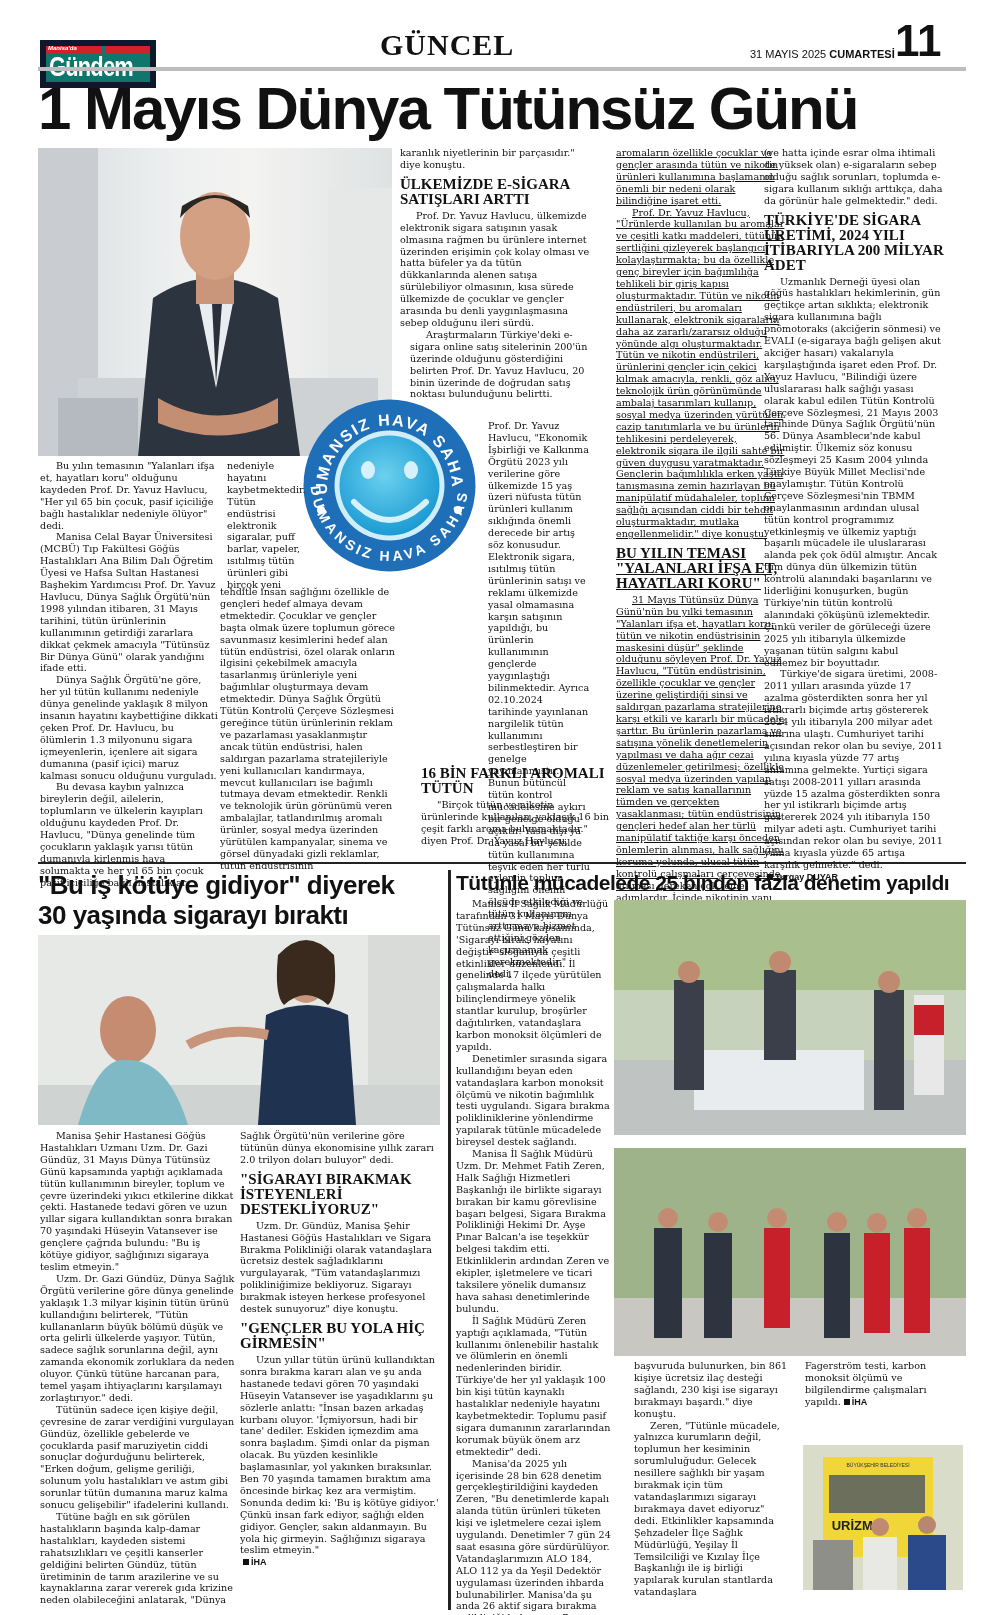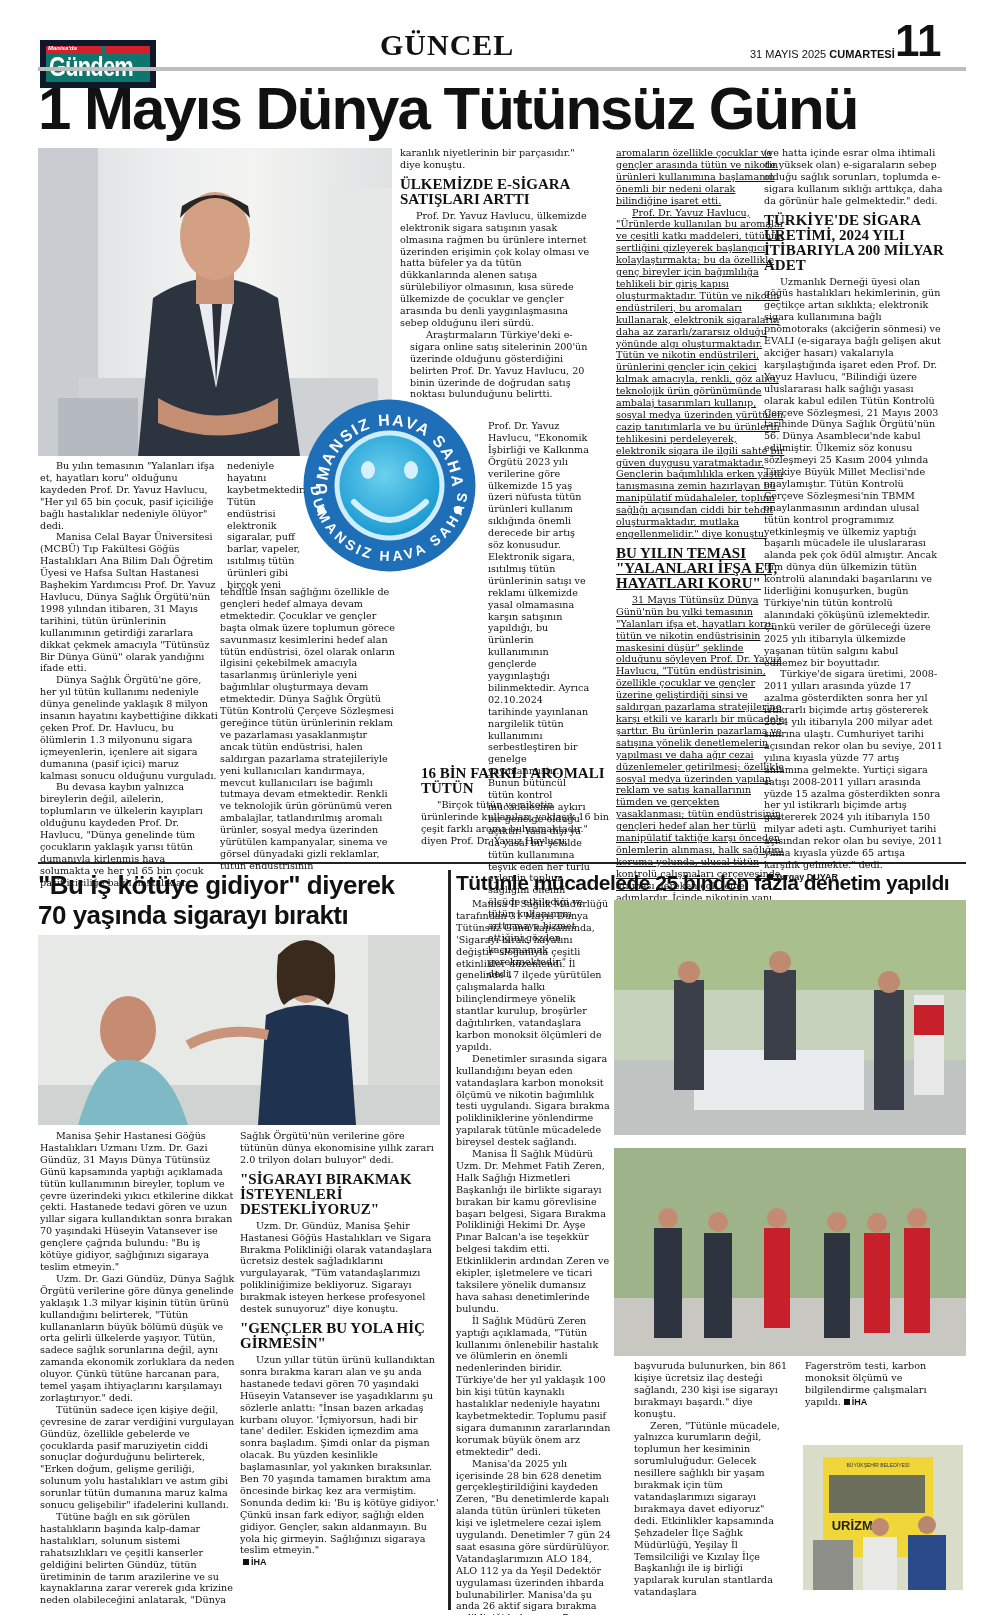--- a/index.html
+++ b/index.html
@@ -124,40 +124,40 @@
   <h3>TÜRKİYE'DE SİGARA ÜRETİMİ, 2024 YILI İTİBARIYLA 200 MİLYAR ADET</h3>
   <p>Uzmanlık Derneği üyesi olan göğüs hastalıkları hekimlerinin, gün geçtikçe artan sıklıkta; elektronik sigara kullanımına bağlı pnömotoraks (akciğerin sönmesi) ve EVALI (e-sigaraya bağlı gelişen akut akciğer hasarı) vakalarıyla karşılaştığında işaret eden Prof. Dr. Yavuz Havlucu, "Bilindiği üzere uluslararası halk sağlığı yasası olarak kabul edilen Tütün Kontrolü Çerçeve Sözleşmesi, 21 Mayıs 2003 tarihinde Dünya Sağlık Örgütü'nün 56. Dünya Asambleси'nde kabul edilmiştir. Ülkemiz söz konusu sözleşmeyi 25 Kasım 2004 yılında Türkiye Büyük Millet Meclisi'nde onaylamıştır. Tütün Kontrolü Çerçeve Sözleşmesi'nin TBMM onaylanmasının ardından ulusal tütün kontrol programımız yetkinleşmiş ve ülkemiz yaptığı başarılı mücadele ile uluslararası alanda pek çok ödül almıştır. Ancak tüm dünya dün ülkemizin tütün kontrolü alanındaki başarılarını ve liderliğini konuşurken, bugün Türkiye'nin tütün kontrolü alanındaki çöküşünü izlemektedir. Çünkü veriler de görüleceği üzere 2025 yılı itibarıyla ülkemizde yaşanan tütün salgını kabul edilemez bir boyuttadır.</p>
   <p>Türkiye'de sigara üretimi, 2008-2011 yılları arasında yüzde 17 azalma gösterdikten sonra her yıl istikrarlı biçimde artış göstererek 2024 yılı itibarıyla 200 milyar adet sınırına ulaştı. Cumhuriyet tarihi açısından rekor olan bu seviye, 2011 yılına kıyasla yüzde 77 artış anlamına gelmekte. Yurtiçi sigara satışı 2008-2011 yılları arasında yüzde 15 azalma gösterdikten sonra her yıl istikrarlı biçimde artış göstererek 2024 yılı itibarıyla 150 milyar adeti aştı. Cumhuriyet tarihi açısından rekor olan bu seviye, 2011 yılına kıyasla yüzde 65 artışa karşılık gelmekte." dedi.</p>
   <span class="sign"><span class="sq"></span><span>Turgay DUYAR</span></span>
 </div>
 
 <div class="abs rule-mid"></div>
 
 <div class="abs sub-head" style="left:38px;top:870px;width:410px;">
   <div>"Bu iş kötüye gidiyor" diyerek</div>
-  <div>70 yaşında sigarayı bıraktı</div>
+  <div>30 yaşında sigarayı bıraktı</div>
 </div>
 <div class="abs photo" style="left:38px;top:935px;width:402px;height:190px;background:#dfe3e2;">
   <svg width="402" height="190" viewBox="0 0 402 190">
     <rect x="0" y="0" width="402" height="190" fill="#e7e9e6"></rect>
     <rect x="330" y="0" width="72" height="190" fill="#d8dbd8"></rect>
     <rect x="0" y="150" width="402" height="40" fill="#cfd3d1"></rect>
     <ellipse cx="90" cy="95" rx="28" ry="34" fill="#c58c72"></ellipse>
     <path d="M40 190 Q60 120 90 125 Q130 125 150 190 Z" fill="#7fb9c6"></path>
     <path d="M220 190 L228 80 Q270 60 310 80 L318 190 Z" fill="#1f3350"></path>
     <ellipse cx="268" cy="40" rx="22" ry="28" fill="#c9957a"></ellipse>
     <path d="M240 20 Q268 -10 296 20 Q300 60 290 70 Q268 50 246 70 Q236 60 240 20 Z" fill="#3a2a1e"></path>
     <path d="M150 110 Q185 90 230 100" stroke="#c9957a" stroke-width="10" fill="none"></path>
   </svg>
 </div>
 <div class="abs col" style="left:40px;top:1130px;width:195px;">
   <p>Manisa Şehir Hastanesi Göğüs Hastalıkları Uzmanı Uzm. Dr. Gazi Gündüz, 31 Mayıs Dünya Tütünsüz Günü kapsamında yaptığı açıklamada tütün kullanımının bireyler, toplum ve çevre üzerindeki yıkıcı etkilerine dikkat çekti. Hastanede tedavi gören ve uzun yıllar sigara kullandıktan sonra bırakan 70 yaşındaki Hüseyin Vatansever ise gençlere çağrıda bulundu: "Bu iş kötüye gidiyor, sağlığınızı sigaraya teslim etmeyin."</p>
   <p>Uzm. Dr. Gazi Gündüz, Dünya Sağlık Örgütü verilerine göre dünya genelinde yaklaşık 1.3 milyar kişinin tütün ürünü kullandığını belirterek, "Tütün kullananların büyük bölümü düşük ve orta gelirli ülkelerde yaşıyor. Tütün, sadece sağlık sorunlarına değil, aynı zamanda ekonomik zorluklara da neden oluyor. Çünkü tütüne harcanan para, temel yaşam ihtiyaçlarını karşılamayı zorlaştırıyor." dedi.</p>
   <p>Tütünün sadece içen kişiye değil, çevresine de zarar verdiğini vurgulayan Gündüz, özellikle gebelerde ve çocuklarda pasif maruziyetin ciddi sonuçlar doğurduğunu belirterek, "Erken doğum, gelişme geriliği, solunum yolu hastalıkları ve astım gibi sorunlar tütün dumanına maruz kalma sonucu gelişebilir" ifadelerini kullandı.</p>
-  <p>Tütüne bağlı en sık görülen hastalıkların başında kalp-damar hastalıkları, solunum sistemi rahatsızlıkları ve çeşitli kanserler geldiğini belirten Gündüz, tütün üretiminin de tarım arazilerine ve su kaynaklarına zarar vererek gıda krizine neden olabileceğini anlatarak, "Dünya</p>
+  <p>Tütüne bağlı en sık görülen hastalıkların başında kalp-damar hastalıkları, kaydeden sistemi rahatsızlıkları ve çeşitli kanserler geldiğini belirten Gündüz, tütün üretiminin de tarım arazilerine ve su kaynaklarına zarar vererek gıda krizine neden olabileceğini anlatarak, "Dünya</p>
 </div>
 <div class="abs col" style="left:240px;top:1130px;width:200px;">
   <p style="text-indent:0">Sağlık Örgütü'nün verilerine göre tütünün dünya ekonomisine yıllık zararı 2.0 trilyon doları buluyor" dedi.</p>
   <h3>"SİGARAYI BIRAKMAK İSTEYENLERİ DESTEKLİYORUZ"</h3>
   <p>Uzm. Dr. Gündüz, Manisa Şehir Hastanesi Göğüs Hastalıkları ve Sigara Bırakma Polikliniği olarak vatandaşlara ücretsiz destek sağladıklarını vurgulayarak, "Tüm vatandaşlarımızı polikliniğimize bekliyoruz. Sigarayı bırakmak isteyen herkese profesyonel destek sunuyoruz" diye konuştu.</p>
   <h3>"GENÇLER BU YOLA HİÇ GİRMESİN"</h3>
   <p>Uzun yıllar tütün ürünü kullandıktan sonra bırakma kararı alan ve şu anda hastanede tedavi gören 70 yaşındaki Hüseyin Vatansever ise yaşadıklarını şu sözlerle anlattı: "İnsan bazen arkadaş kurbanı oluyor. 'İçmiyorsun, hadi bir tane' dediler. Eskiden içmezdim ama sonra başladım. Şimdi onlar da pişman olacak. Bu yüzden kesinlikle başlamasınlar, yol yakınken bıraksınlar. Ben 70 yaşında tamamen bıraktım ama öncesinde birkaç kez ara vermiştim. Sonunda dedim ki: 'Bu iş kötüye gidiyor.' Çünkü insan fark ediyor, sağlığı elden gidiyor. Gençler, sakın aldanmayın. Bu yola hiç girmeyin. Sağlığınızı sigaraya teslim etmeyin."</p>
   <span class="sign"><span class="sq"></span><span>İHA</span></span>
 </div>
 

